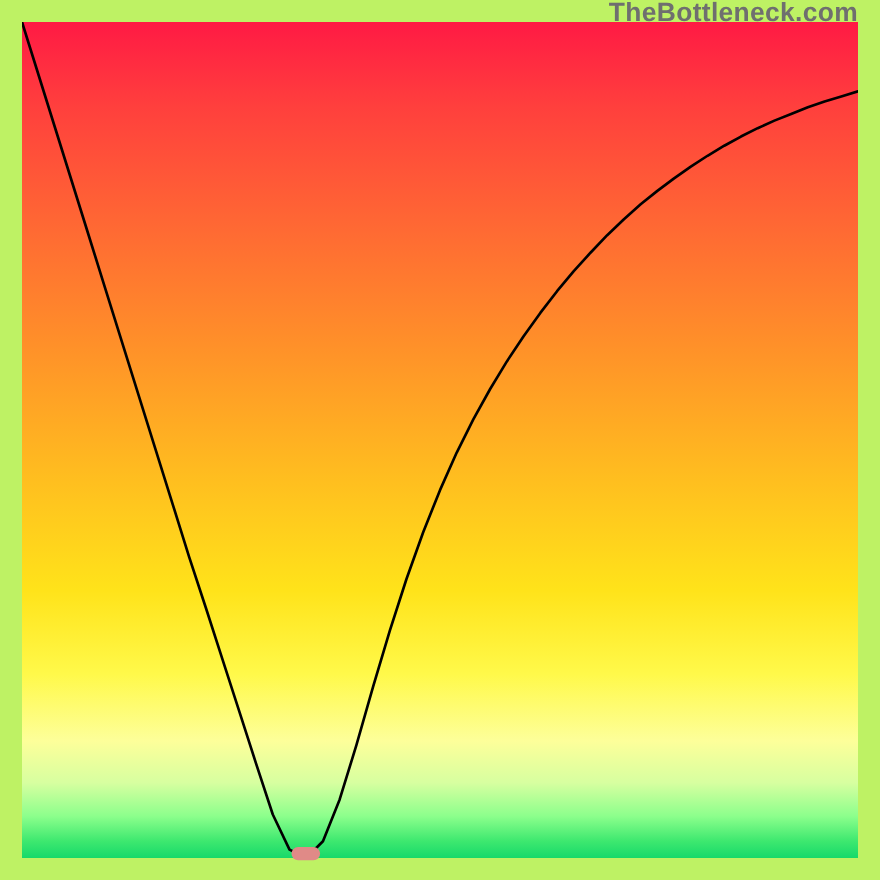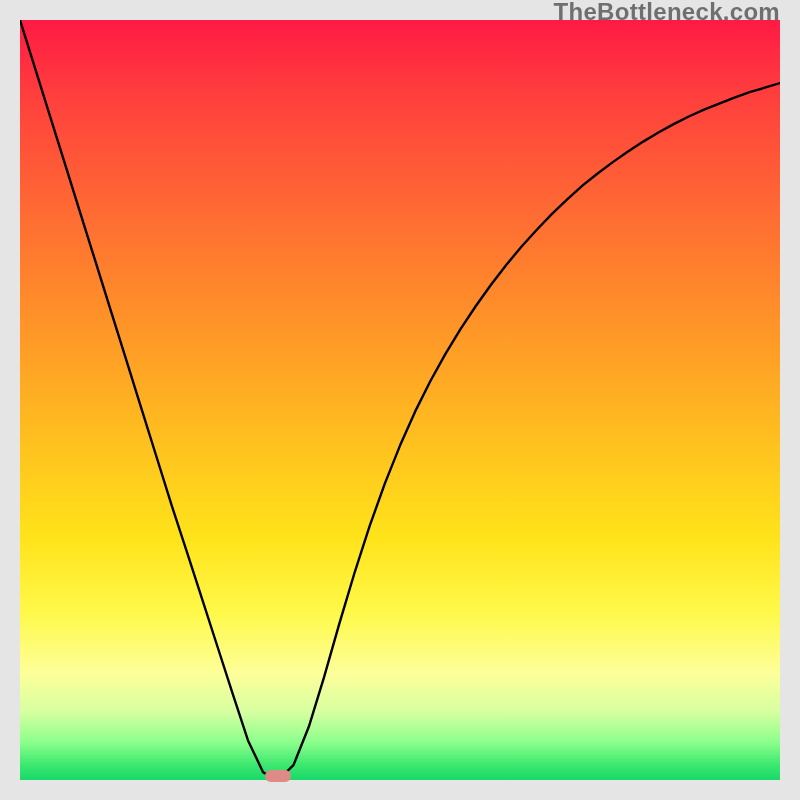--- a/index.html
+++ b/index.html
@@ -8,21 +8,21 @@
     width: 800px;
     height: 800px;
     overflow: hidden;
     background: #000;
     font-family: Arial, Helvetica, sans-serif;
   }
   .frame {
     position: relative;
     width: 800px;
     height: 800px;
-    background: #e5e5e5;
+    background: #bef264;
   }
   .plot-area {
     position: absolute;
     left: 20px;
     top: 20px;
     width: 760px;
     height: 760px;
     
     background: linear-gradient(
       to bottom,

